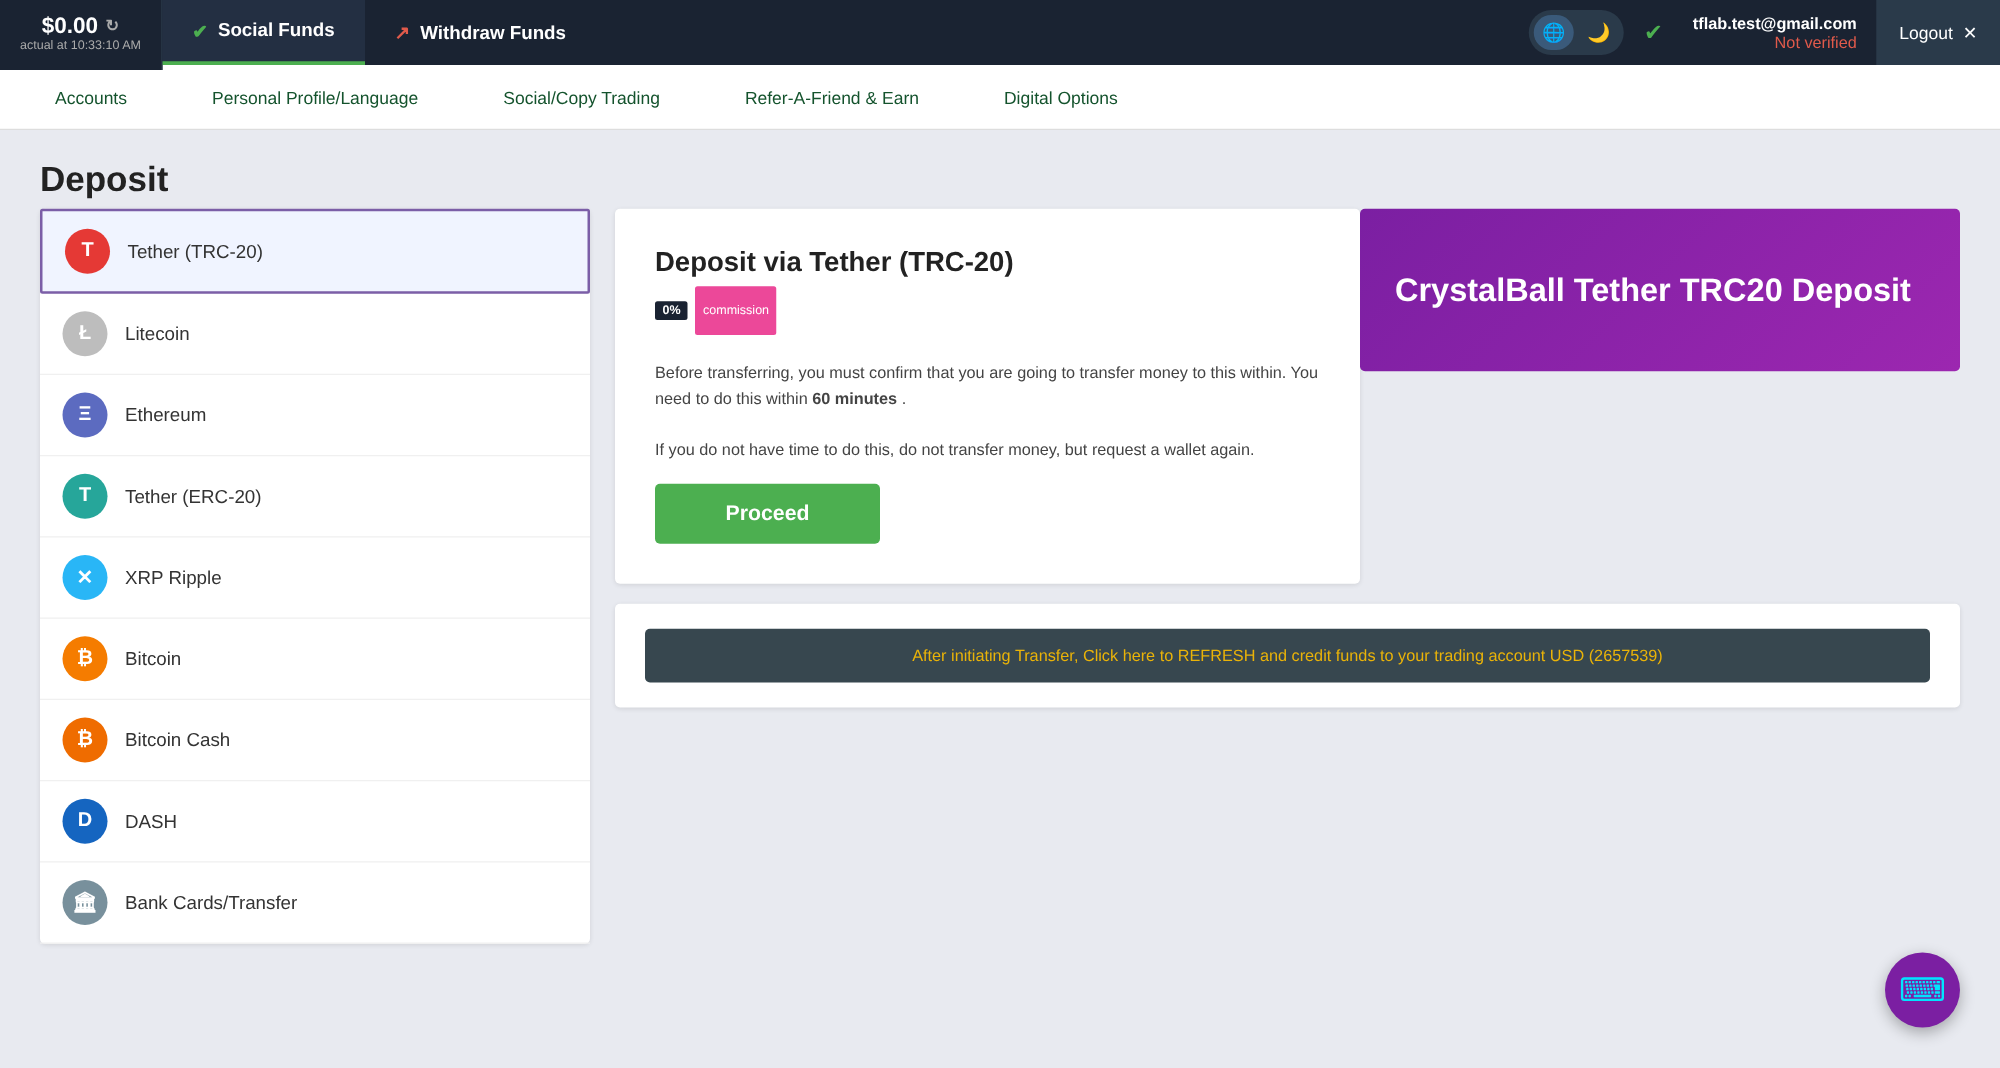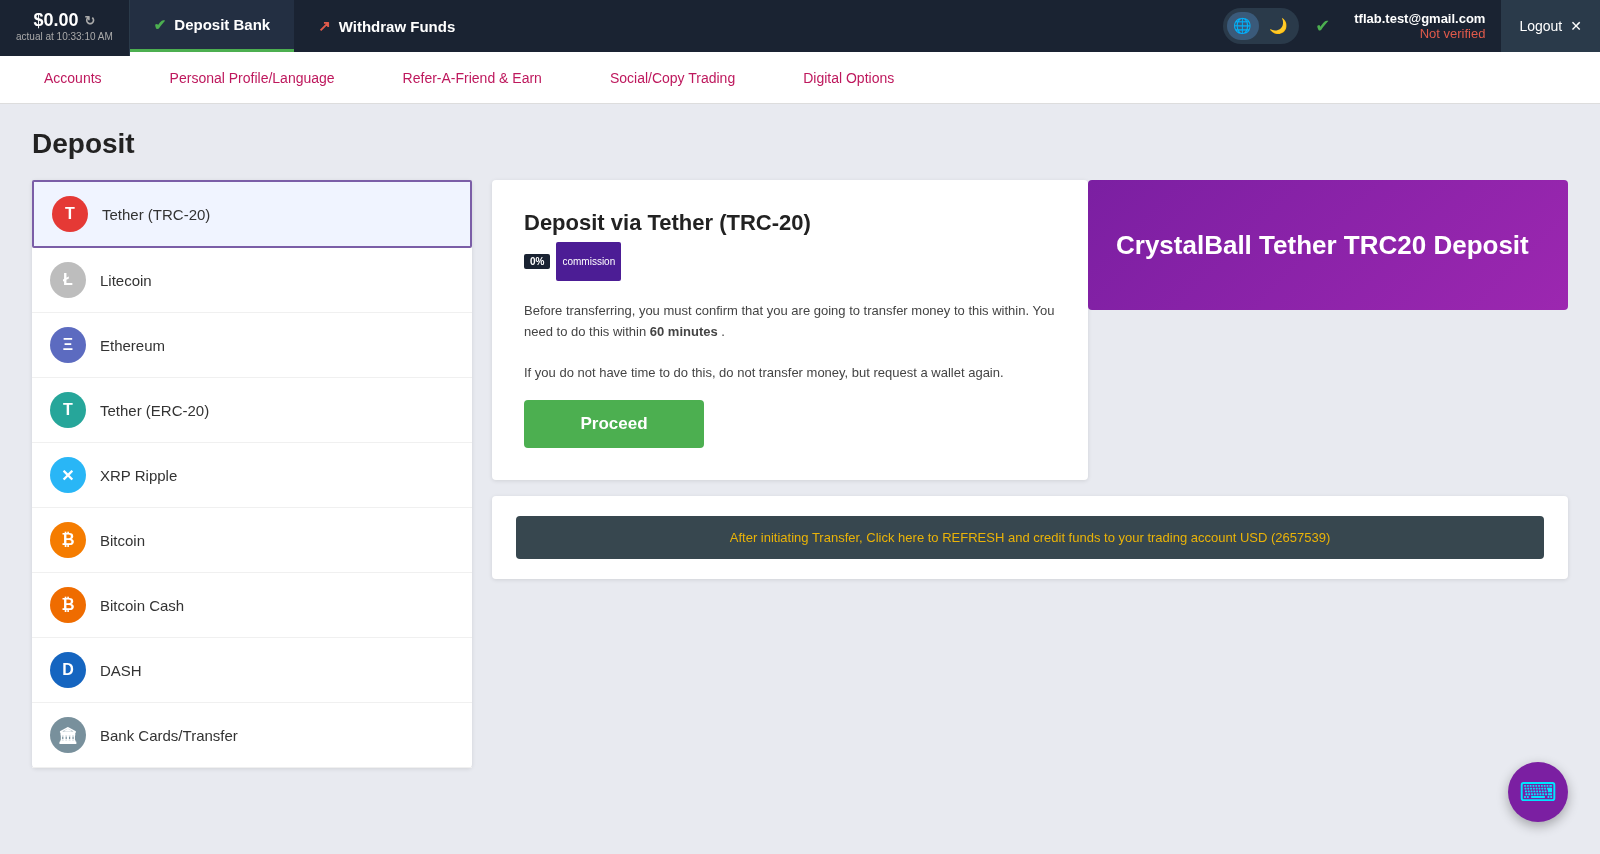--- a/index.html
+++ b/index.html
@@ -96,36 +96,36 @@
       background: white;
       display: flex;
       align-items: center;
       height: 52px;
       border-bottom: 1px solid #ddd;
       padding: 0 40px;
       gap: 60px;
     }
     .navbar-item {
       font-size: 14px;
-      color: #be185d;
+      color: #14532d;
       cursor: pointer;
       padding: 0 4px;
       height: 52px;
       display: flex; align-items: center;
     }
 
     
     .main {
       padding: 24px 32px;
     }
     .page-title {
       font-size: 28px;
       font-weight: bold;
       color: #222;
-      margin-bottom: 20px;
+      margin-bottom: 7px;
     }
 
     
     .toolbar {
       display: flex;
       align-items: center;
       gap: 24px;
       margin-bottom: 20px;
     }
     .account-select {
@@ -237,21 +237,21 @@
     }
     .commission-badge {
       background: #1a2332;
       color: white;
       font-size: 10px;
       padding: 2px 6px;
       border-radius: 2px;
       font-weight: bold;
     }
     .commission-label {
-      background: #4c1d95;
+      background: #ec4899;
       color: white;
       font-size: 10px;
       padding: 14px 6px;
       border-radius: 2px;
     }
     .deposit-info {
       font-size: 13px;
       color: #444;
       line-height: 1.6;
       margin-bottom: 16px;
@@ -323,21 +323,21 @@
 <div class="topbar">
   <div class="topbar-balance">
     <div class="amount">
       <span>$0.00</span>
       <span class="refresh-icon">↻</span>
     </div>
     <div class="actual">actual at 10:33:10 AM</div>
   </div>
   <div class="topbar-tab active">
     <span class="tab-icon">✔</span>
-    <span>Deposit Bank</span>
+    <span>Social Funds</span>
   </div>
   <div class="topbar-tab withdraw">
     <span class="tab-icon">↗</span>
     <span>Withdraw Funds</span>
   </div>
   <div class="topbar-spacer"></div>
   <div class="topbar-right">
     <div class="theme-toggle">
       <div class="theme-btn active">🌐</div>
       <div class="theme-btn">🌙</div>
@@ -350,22 +350,22 @@
     <button class="logout-btn">
       <span>Logout</span>
       <span>✕</span>
     </button>
   </div>
 </div>
 
 <div class="navbar">
   <div class="navbar-item">Accounts</div>
   <div class="navbar-item">Personal Profile/Language</div>
+  <div class="navbar-item">Social/Copy Trading</div>
   <div class="navbar-item">Refer-A-Friend &amp; Earn</div>
-  <div class="navbar-item">Social/Copy Trading</div>
   <div class="navbar-item">Digital Options</div>
 </div>
 
 <div class="main">
   <h1 class="page-title">Deposit</h1>
 
 
   <div class="content-layout">
 
     <div class="sidebar">

